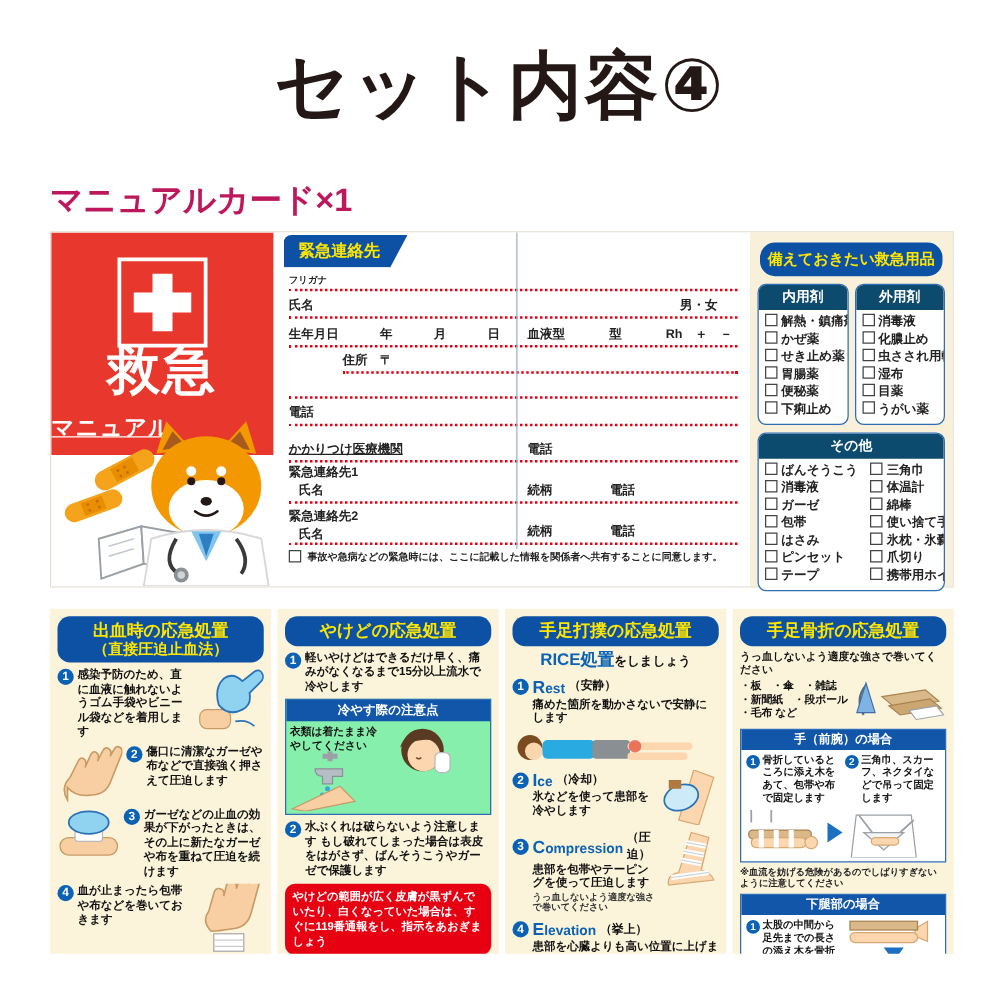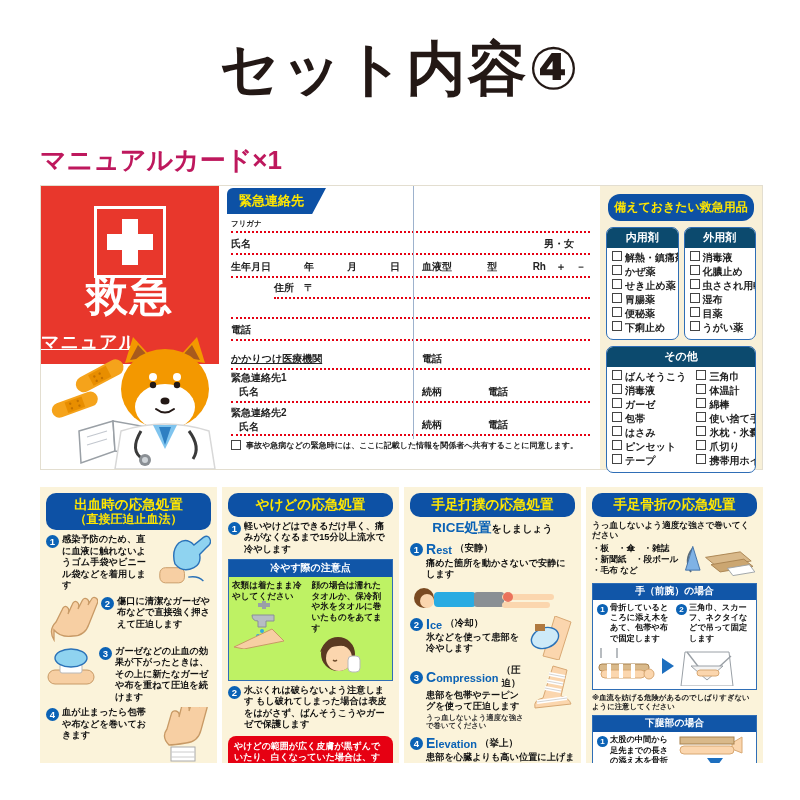--- a/index.html
+++ b/index.html
@@ -50,21 +50,21 @@
   
   .card-bottom{position:absolute;left:40px;top:487px;width:723px;height:276px;display:flex;gap:5px;}
   .panel{flex:1;background:#fbf3da;box-sizing:border-box;padding:6px 6px;position:relative;overflow:hidden;}
   .p-head{background:#0d51a5;color:#ffe600;border-radius:10px;text-align:center;padding:4px 2px;line-height:1.15;}
   .p-head .h1{font-size:13.5px;}
   .p-head .h2{font-size:12px;}
   .step{display:flex;gap:3px;margin-top:4px;align-items:flex-start;}
   .stepnum{width:13px;height:13px;border-radius:50%;background:#0b62b5;color:#fff;font-size:9.5px;
            display:inline-flex;align-items:center;justify-content:center;flex:none;margin-top:1px;}
   .stext{font-size:9.2px;line-height:1.25;color:#111;}
-  .nbox{background:#bef264;border:1.5px solid #2f6eb6;margin-top:4px;overflow:hidden;}
+  .nbox{background:#86efac;border:1.5px solid #2f6eb6;margin-top:4px;overflow:hidden;}
   .nbox .bh{background:#1156a8;color:#fff;font-size:10px;text-align:center;padding:1px 0 2px;}
   .nbox .cols{display:flex;gap:2px;padding:3px 3px 2px;}
   .nbox .col{flex:1;font-size:8.6px;line-height:1.25;color:#111;}
   .warn{background:#e60012;color:#fff;border-radius:8px;font-size:9px;line-height:1.3;padding:5px 6px;margin-top:5px;}
   .rice-sub{text-align:center;margin-top:2px;font-size:10px;color:#111;}
   .rice-sub .em{color:#0b62b5;font-size:13.5px;}
   .en{color:#0b62b5;font-size:11px;display:inline-block;}
   .en::first-letter{font-size:14px;}
   .jp{font-size:9.5px;color:#111;}
   .snote{font-size:7.4px;color:#333;line-height:1.2;}
@@ -404,21 +404,20 @@
               <rect x="26" y="2" width="12" height="4" fill="#9aa0a6"></rect>
                 <rect x="30" y="0" width="4" height="8" fill="#9aa0a6"></rect>
               <path d="M20,14 h22 v6 h-8 v6 h-8 v-6 q-6,0 -6,-6z" fill="#b7bdc4" stroke="#8a9097"></path>
               <circle cx="30" cy="30" r="2" fill="#35a8e0"></circle>
                 <circle cx="26" cy="35" r="2" fill="#35a8e0"></circle>
                 <circle cx="33" cy="37" r="2" fill="#35a8e0"></circle>
               <polygon points="2,46 40,28 52,40 12,48" fill="#f7cfa3" stroke="#c89a66"></polygon>
             </svg>
           </div>
           <div class="col">
-            <div>顔の場合は濡れたタオルか、保冷剤や氷をタオルに巻いたものをあてます</div>
             <svg width="54" height="44" viewBox="0 0 54 44">
               <circle cx="26" cy="20" r="17" fill="#5a3a22"></circle>
               <circle cx="27" cy="24" r="13" fill="#fbd6ae"></circle>
               <path d="M8,18 q4,-12 18,-13 q12,0 16,10 q-8,-4 -16,-3 q-12,1 -18,6z" fill="#5a3a22"></path>
               <path d="M21,26 q2,2 4,0" stroke="#6b4a2a" stroke-width="1.3" fill="none"></path>
               <rect x="36" y="22" width="12" height="16" rx="4" fill="#fff" stroke="#b9b9b9"></rect>
             </svg>
           </div>
         </div>
       </div>

